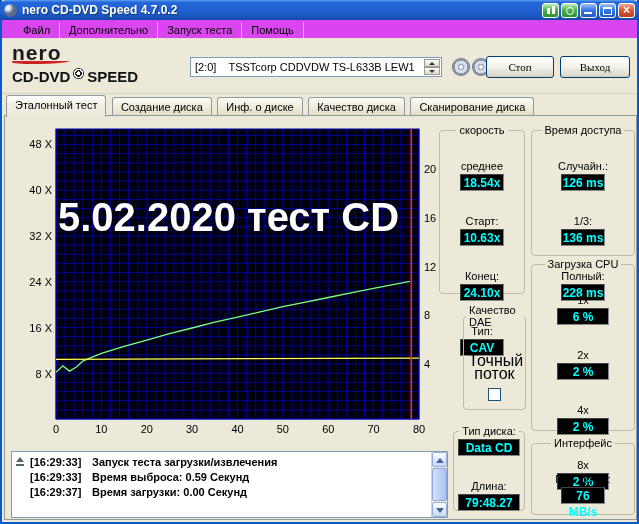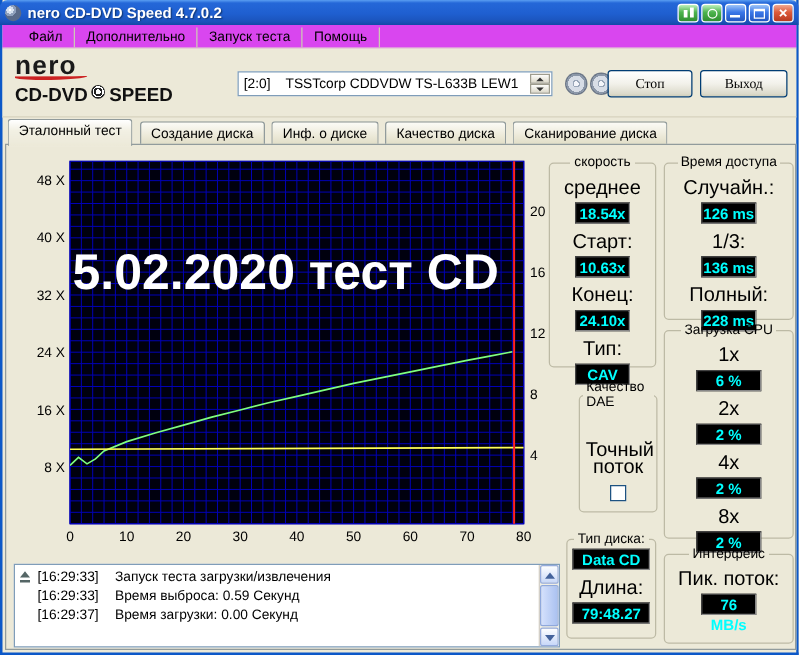--- a/index.html
+++ b/index.html
@@ -75,42 +75,42 @@
 
   
   .content { position:absolute; left:2px; top:115px; width:633px; height:405px;
              border:1px solid #919B9C; background:#ECE9D8; }
 
   #chart-svg { position:absolute; left:4px; top:5px; }
 
   fieldset.gbox { position:absolute; min-width:0; border:1px solid #bdbaa5; border-radius:4px;
                   padding:0 2px 2px; }
   fieldset.gbox legend { margin:0 auto; padding:0 3px; font-size:11px; color:#000; }
-  .lbl { font-size:16px; text-align:center; margin-top:6px; }
+  .lbl { font-size:11px; text-align:center; margin-top:24px; }
   .led { width:44px; height:17px; margin:2px auto 0; background:#000; color:#00ffff;
          font-size:12px; font-weight:bold; text-align:center; line-height:16px;
          border:1px solid #888; border-top-color:#444; border-left-color:#444; }
   .cpu .led { width:52px; }
   .disc .led { width:62px; }
 
   .gbox.speed  { left:434px; top:8px;   width:86px;  height:170px; }
   .gbox.dae    { left:458px; top:188px; width:63px;  height:106px; }
   .gbox.disc   { left:448px; top:309px; width:72px;  height:86px; }
   .gbox.access { left:526px; top:8px;   width:104px; height:132px; }
   .gbox.cpu    { left:526px; top:142px; width:104px; height:173px; }
   .gbox.iface  { left:526px; top:321px; width:104px; height:78px; }
 
   .dae-label { font-size:16px; text-align:center; margin:26px auto 0; width:52px; line-height:13px; }
   .checkbox { display:block; width:13px; height:13px; margin:8px auto 0; background:#fff;
               border:1px solid #1d5281; }
 
   
   .logbox { position:absolute; left:6px; top:335px; width:437px; height:67px; background:#fff;
             border:1px solid #7F9DB9; font-size:11px; padding:3px 18px 2px 2px; overflow:hidden; }
-  .log-line { display:flex; height:15px; line-height:14px; white-space:nowrap; }
+  .log-line { display:flex; height:15px; line-height:14px; white-space:nowrap;font-weight:bold; }
   .log-gutter { flex:0 0 16px; position:relative; }
   .log-time { flex:0 0 62px; }
   .eject-icon { position:absolute; left:1px; top:2px; width:10px; height:10px; }
   .eject-icon::before { content:""; position:absolute; left:1px; top:0;
     border-left:4px solid transparent; border-right:4px solid transparent; border-bottom:5px solid #566; }
   .eject-icon::after { content:""; position:absolute; left:1px; top:7px; width:8px; height:2px; background:#566; }
   .vscroll { position:absolute; right:0; top:0; bottom:0; width:16px; background:#f1efe2;
              border-left:1px solid #d4d0c8; }
   .sb-btn { position:absolute; left:0; width:15px; height:15px; border:1px solid #95abdd; border-radius:2px;
             background:linear-gradient(#fdfeff,#c8d8f8); }

